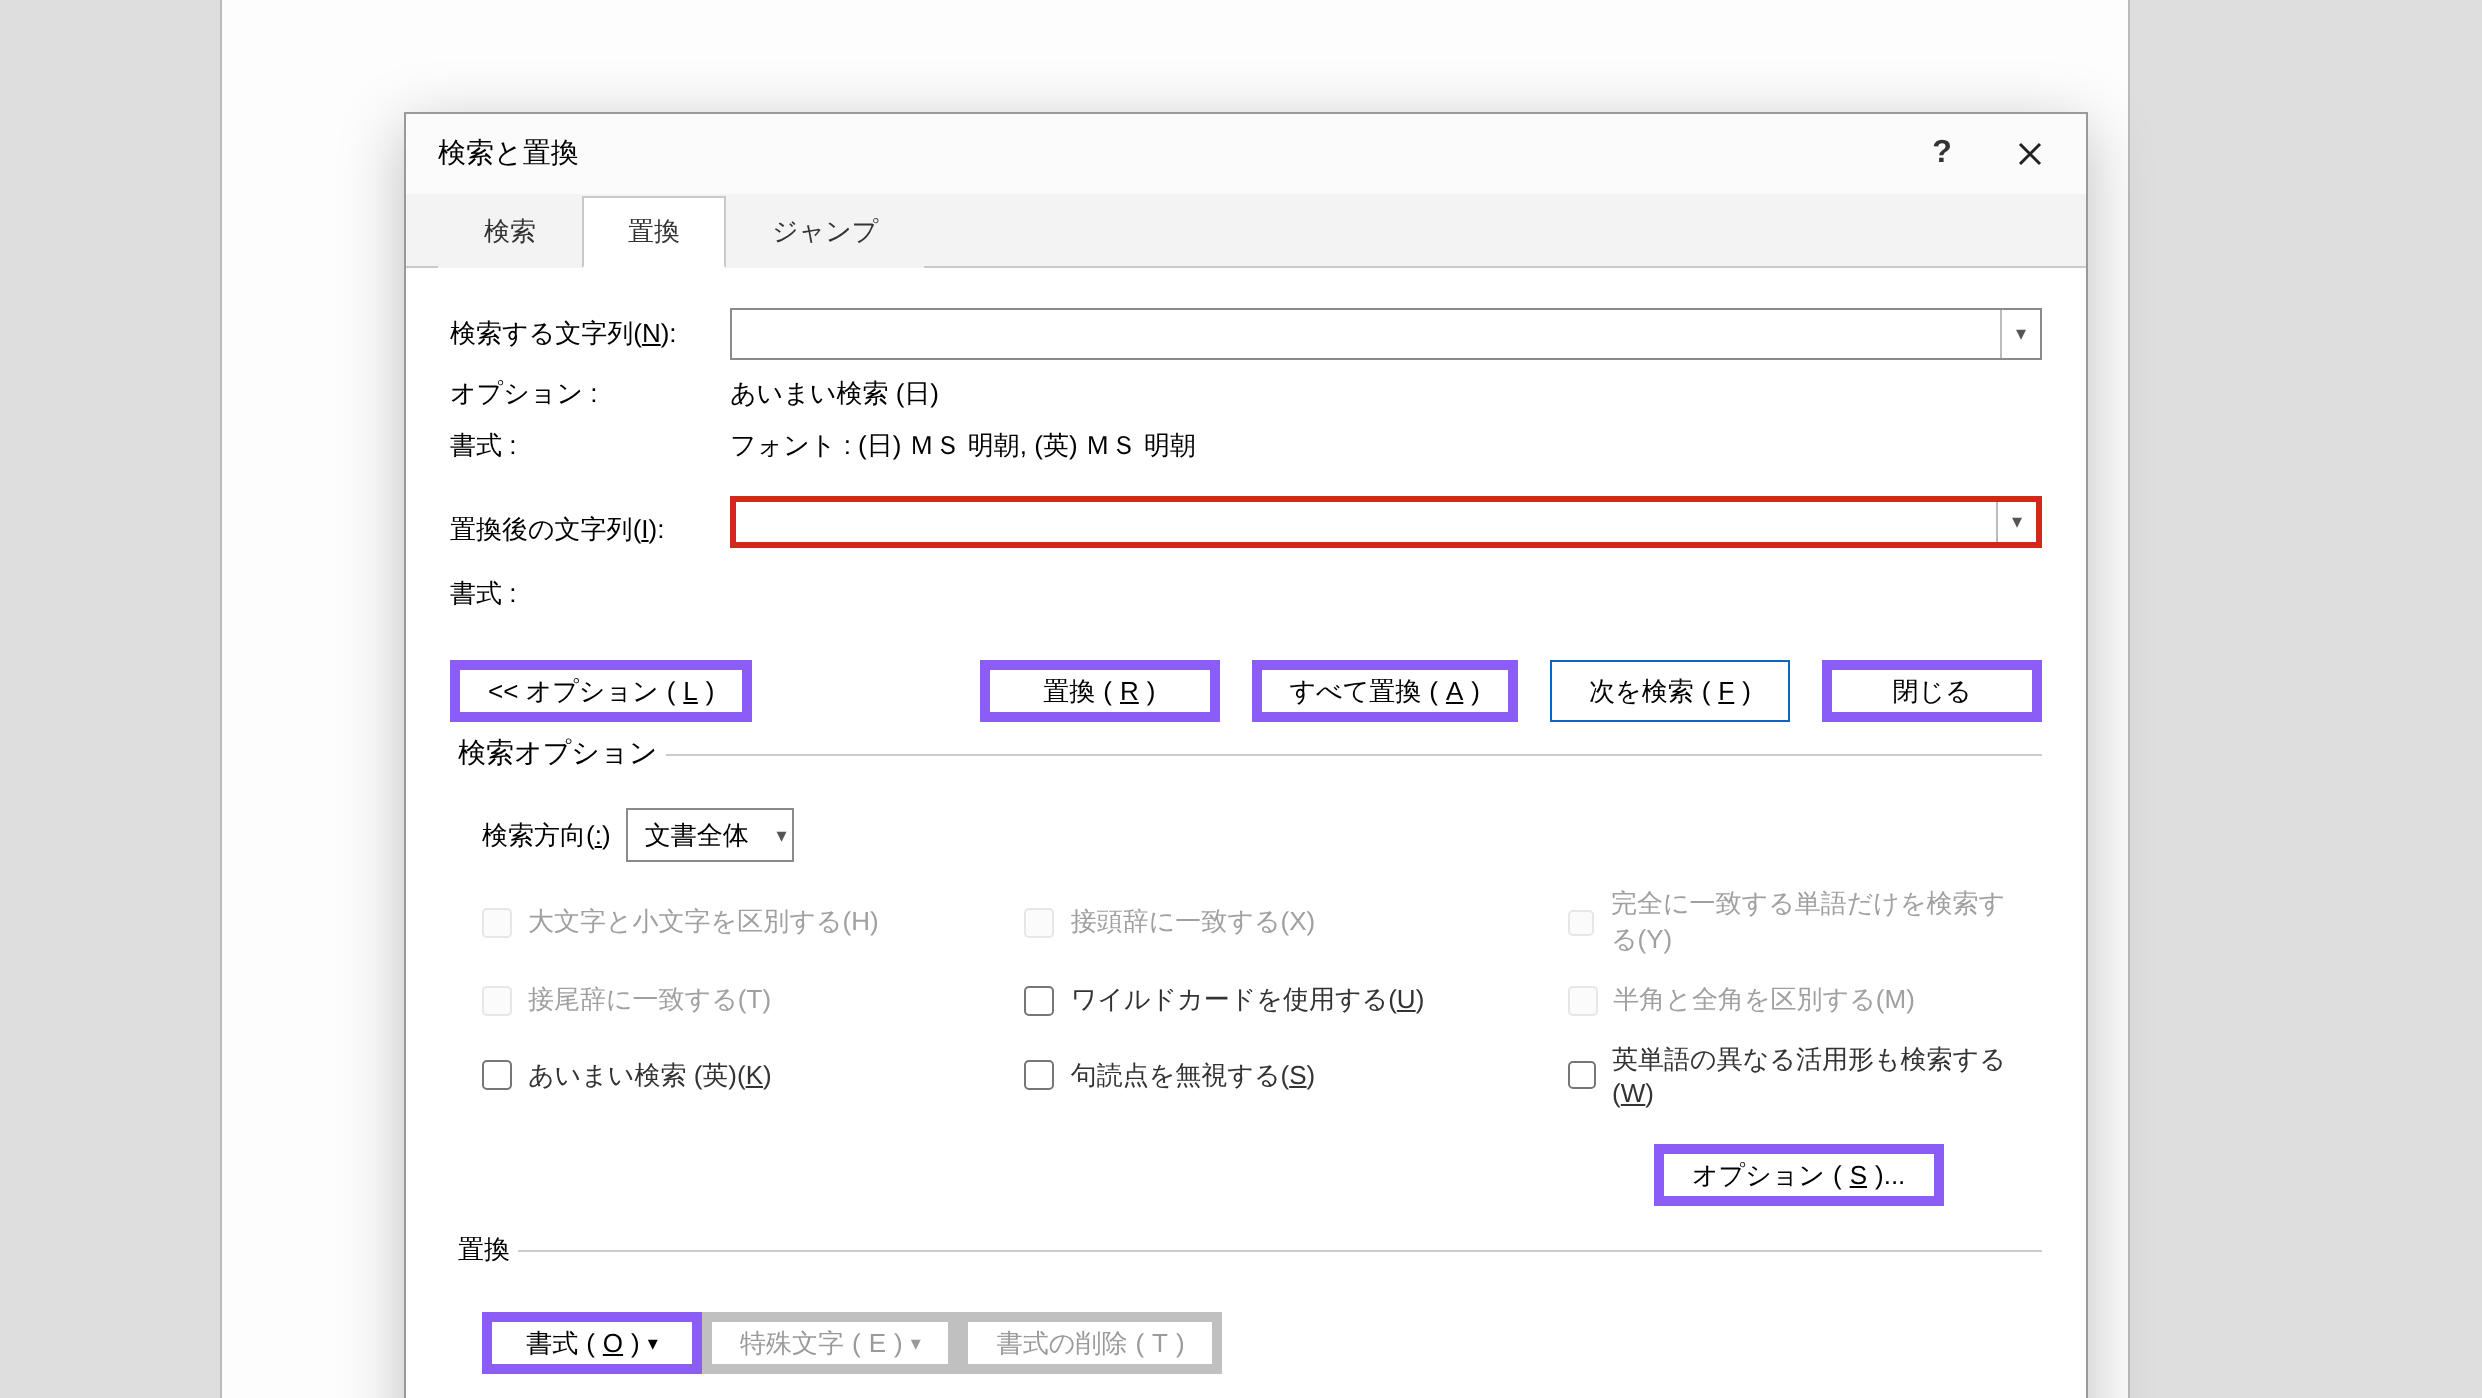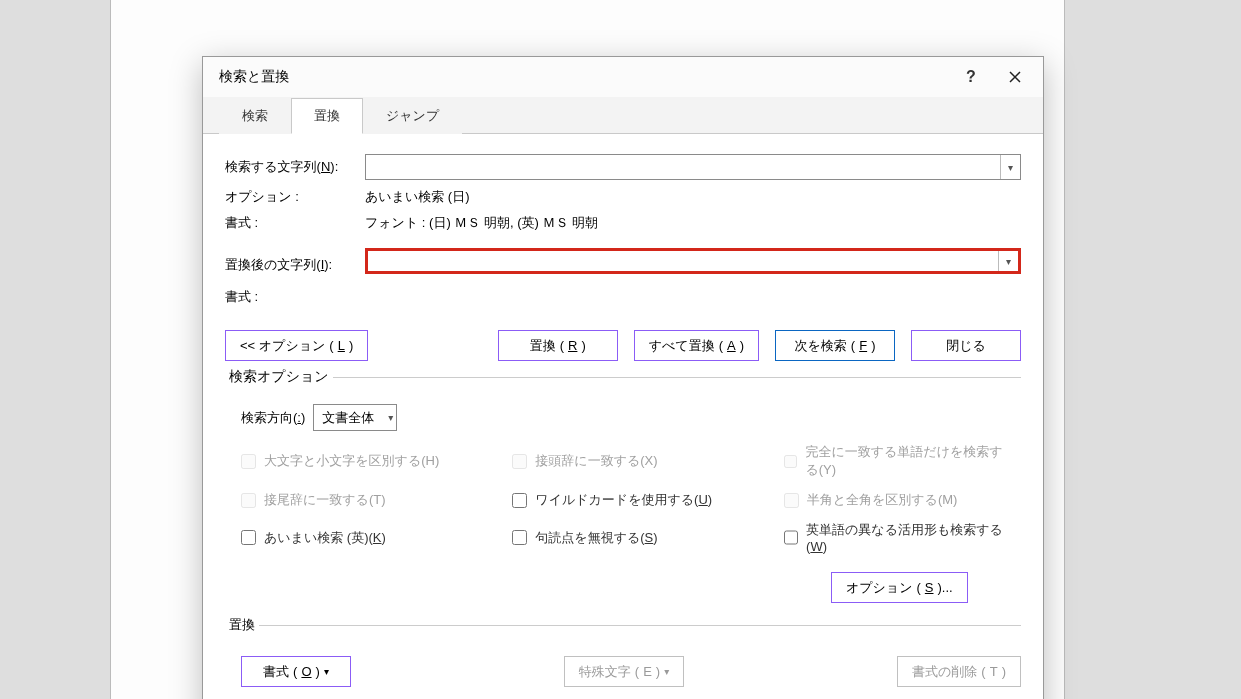--- a/index.html
+++ b/index.html
@@ -114,21 +114,21 @@
     gap: 16px;
     align-items: center;
     margin-top: 18px;
   }
   .btnspacer { flex: 1; }
   .btn {
     height: 31px;
     min-width: 120px;
     padding: 0 14px;
     background: #fff;
-    border: 1px solid #8b5cf6;
+    border: 5px solid #8b5cf6;
     font-size: 13px;
     font-family: inherit;
     display: inline-flex;
     align-items: center;
     justify-content: center;
     gap: 4px;
   }
   .btn.small { min-width: 110px; }
   .btn.primary { border: 1.5px solid #0a66c2; }
   .legend {
@@ -176,21 +176,21 @@
   .replace-legend {
     margin-top: 16px;
     border-top: 1px solid #ccc;
     position: relative;
   }
   .replace-legend .legend-label {
     position: relative; top: -10px; background: #fff; padding: 0 4px;
     display: inline-block;
   }
   .bottom-btns {
-    display: flex; gap: 14px; margin: 6px 0 0 16px; justify-content: space-between;
+    display: flex; gap: 0; margin: 6px 0 0 16px;
   }
   .btn.disabled { color: #9a9a9a; border-color: #c0c0c0; }
   .opt-btn-wrap { display:flex; justify-content:center; margin-top:6px; }
   .quest { font-size: 16px; font-weight: bold; }
 </style>
 </head>
 <body>
 
 <div class="doc-page"></div>
 

